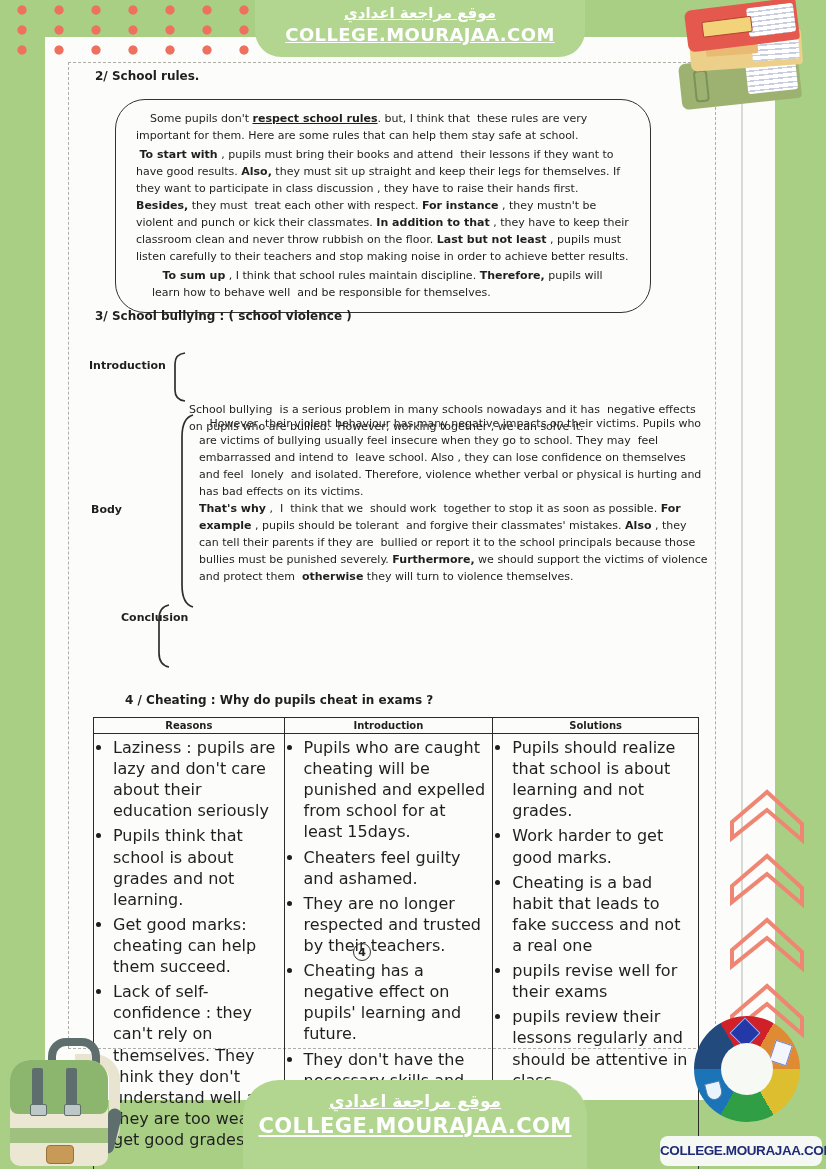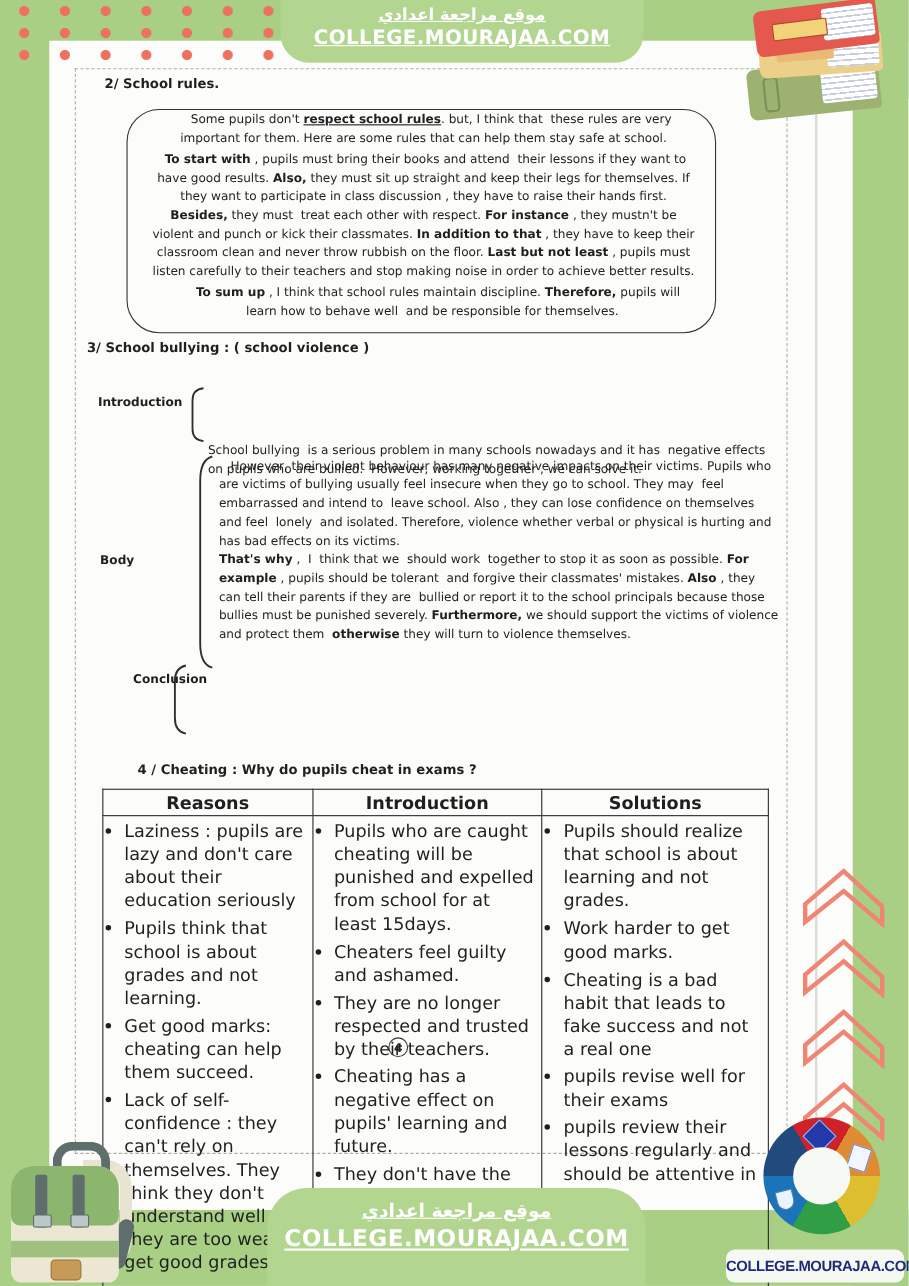--- a/index.html
+++ b/index.html
@@ -30,27 +30,27 @@
   .banner-bottom .ar{font-size:17px;}
   .banner-bottom .url{font-size:21px;}
   
   .doc{position:absolute;left:68px;top:62px;width:646px;height:985px;border:1px dashed #aeaea6;z-index:3;}
   .doc *{box-sizing:border-box;}
   .abs{position:absolute;}
   .h{font-weight:bold;font-size:12px;}
   .rich,.plain{font-size:11px;line-height:1.55;white-space:pre-wrap;margin-top:48px;}
   .b{font-weight:bold;}
   .u{text-decoration:underline;}
-  .box1{left:46px;top:36px;width:536px;min-height:180px;border:1.6px solid #333;border-radius:30px;padding:0 16px 10px 20px;text-align:center;}
+  .box1{left:46px;top:36px;width:536px;min-height:180px;border:1.6px solid #333;border-radius:30px;padding:10px 16px 10px 20px;}
   .lbl{font-weight:bold;font-size:11px;}
   .bracket{stroke:#2e2e2e;stroke-width:1.7;fill:none;}
   
   table.cheat{border-collapse:collapse;width:606px;table-layout:fixed;}
   table.cheat th,table.cheat td{border:1.4px solid #2b2b2b;vertical-align:top;}
-  table.cheat th{font-size:16px;padding:2px 2px;text-align:center;}
+  table.cheat th{font-size:10px;padding:2px 2px;text-align:center;}
   table.cheat td{padding:3px 4px 6px 4px;}
   table.cheat ul{margin:0;padding-left:15px;font-size:16px;line-height:1.32;}
   table.cheat li{margin-bottom:4px;}
   .c1{width:31.5%;}.c2{width:34.5%;}.c3{width:34%;}
   
   .pagenum{left:284px;top:880px;width:18px;height:18px;border:1.2px solid #333;border-radius:50%;
     text-align:center;font-size:11px;line-height:17px;font-weight:bold;color:#222;}
   
   .chev{position:absolute;left:728px;z-index:4;}
   
@@ -120,21 +120,21 @@
 <div class="doc">
 
   <div class="abs h" style="left:26px;top:6px;">2/ School rules.</div>
 
   <div class="abs box1">
     <p class="rich" style="margin:0;"><span>    Some pupils don't </span><span class="b u">respect school rules</span><span>. but, I think that  these rules are very important for them. Here are some rules that can help them stay safe at school.</span></p>
     <p class="rich" style="margin:2px 0 0 0;"><span> </span><span class="b">To start with</span><span> , pupils must bring their books and attend  their lessons if they want to have good results. </span><span class="b">Also,</span><span> they must sit up straight and keep their legs for themselves. If they want to participate in class discussion , they have to raise their hands first. </span><span class="b">Besides,</span><span> they must  treat each other with respect. </span><span class="b">For instance</span><span> , they mustn't be violent and punch or kick their classmates. </span><span class="b">In addition to that</span><span> , they have to keep their classroom clean and never throw rubbish on the floor. </span><span class="b">Last but not least</span><span> , pupils must listen carefully to their teachers and stop making noise in order to achieve better results.</span></p>
     <p class="rich" style="margin:2px 0 0 16px;"><span>   </span><span class="b">To sum up</span><span> , I think that school rules maintain discipline. </span><span class="b">Therefore,</span><span> pupils will learn how to behave well  and be responsible for themselves.</span></p>
   </div>
 
-  <div class="abs h" style="left:10px;top:246px;">3/ School bullying : ( school violence )</div>
+  <div class="abs h" style="left:26px;top:246px;">3/ School bullying : ( school violence )</div>
 
   <div class="abs lbl" style="left:20px;top:296px;">Introduction</div>
   <svg class="abs" style="left:102px;top:288px;" width="16" height="52">
     <path class="bracket" d="M14 2 Q4 3 4 13 L4 39 Q4 49 14 50"></path>
   </svg>
   <div class="abs plain" style="left:120px;top:290px;width:518px;">School bullying  is a serious problem in many schools nowadays and it has  negative effects on pupils who are bullied.  However, working together , we can solve it.</div>
 
   <div class="abs lbl" style="left:22px;top:440px;">Body</div>
   <svg class="abs" style="left:108px;top:350px;" width="18" height="196">
     <path class="bracket" d="M16 2 Q5 5 5 24 L5 172 Q5 191 16 194"></path>

